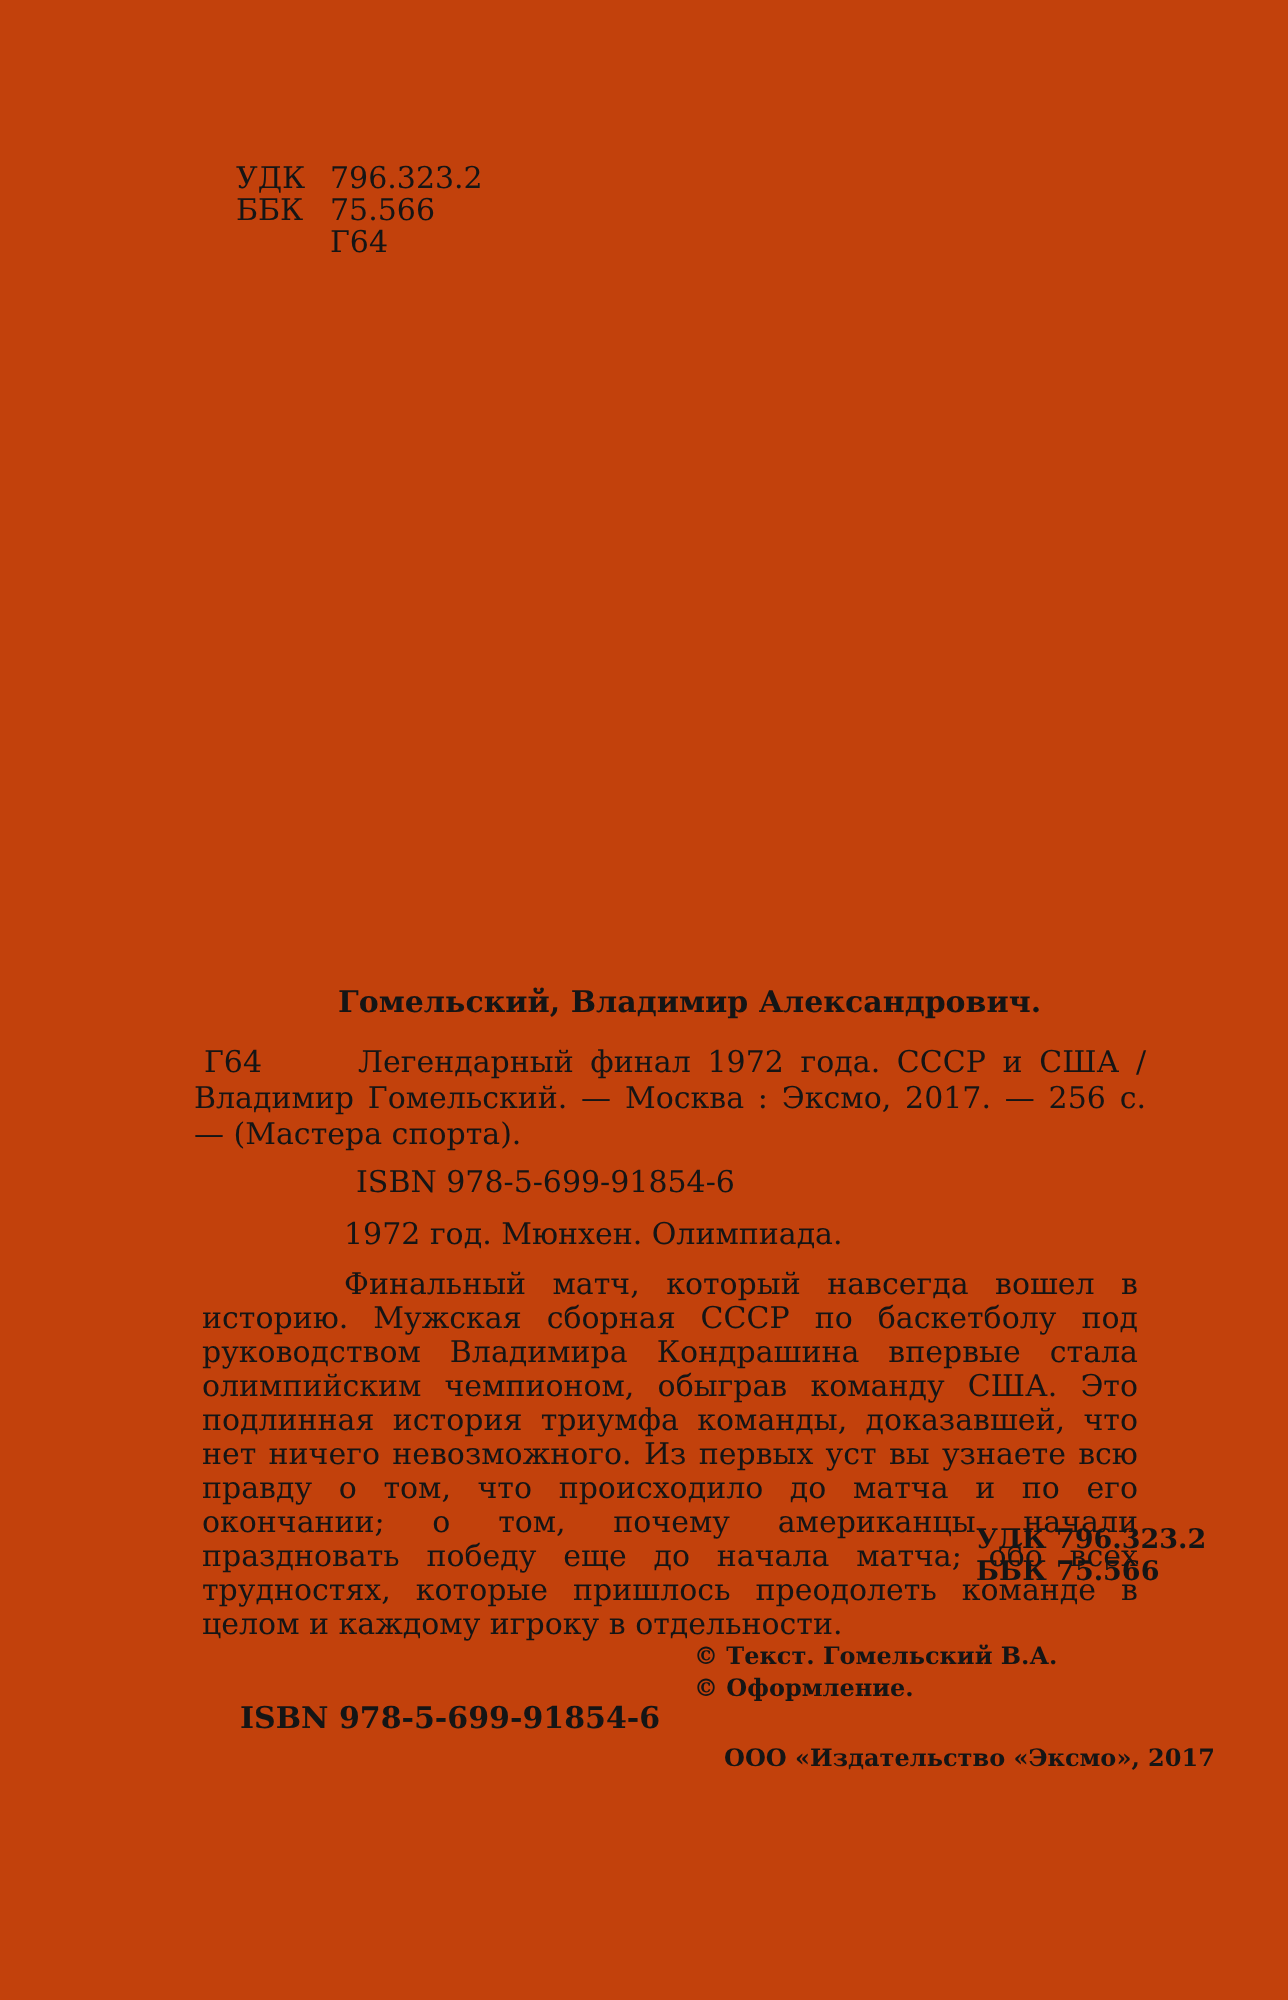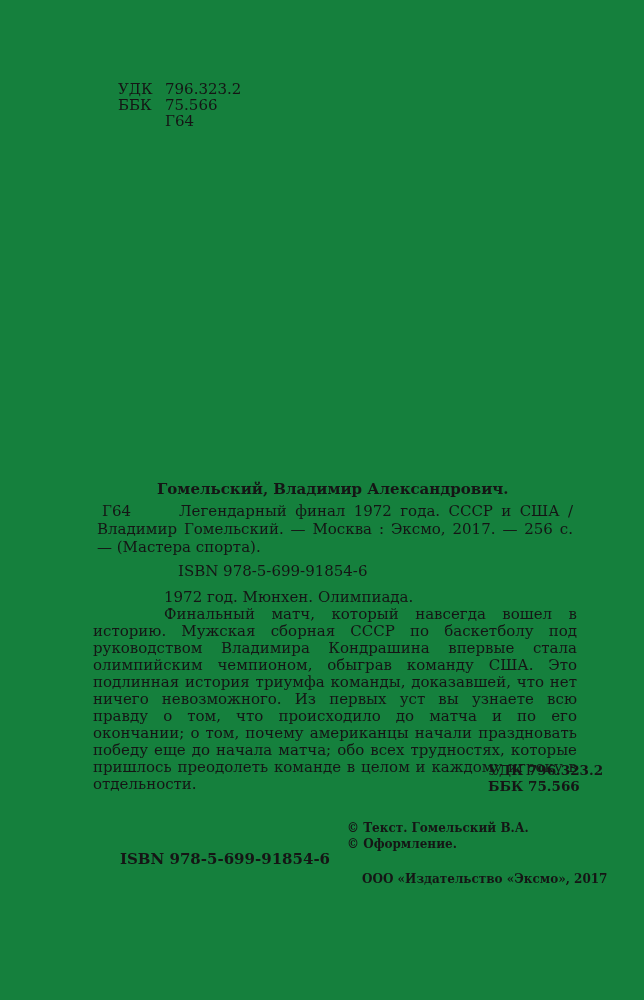--- a/index.html
+++ b/index.html
@@ -4,21 +4,21 @@
 <style>
   html, body {
     margin: 0;
     padding: 0;
     background: #ffffff;
   }
   .page {
     position: relative;
     width: 644px;
     height: 1000px;
-    background: #15803d;
+    background: #c2410c;
     color: #151515;
     font-family: "DejaVu Serif", "Liberation Serif", serif;
     overflow: hidden;
   }
   
   .top-codes {
     position: absolute;
     left: 118px;
     top: 81px;
     font-size: 15px;
@@ -33,21 +33,21 @@
   
   .main-block {
     position: absolute;
     left: 93px;
     top: 480px;
     width: 484px;
     font-size: 15px;
     line-height: 18px;
   }
   .author-heading {
-    margin: 0;
+    margin: 12px;
     padding-left: 64px;
     font-weight: bold;
   }
   .bib-entry {
     position: relative;
     margin: 0;
   }
   .bib-entry p {
     margin: 4px;
     text-indent: 82px;
@@ -60,21 +60,21 @@
   }
   .isbn-line {
     margin: 6px 0 0 0;
     padding-left: 85px;
   }
   .annotation {
     margin-top: 9px;
     line-height: 17px;
   }
   .annotation p {
-    margin: 0;
+    margin: 8px;
     text-indent: 71px;
     text-align: justify;
   }
   
   .codes-right {
     position: absolute;
     left: 488px;
     top: 762px;
     font-size: 13.5px;
     line-height: 16px;

